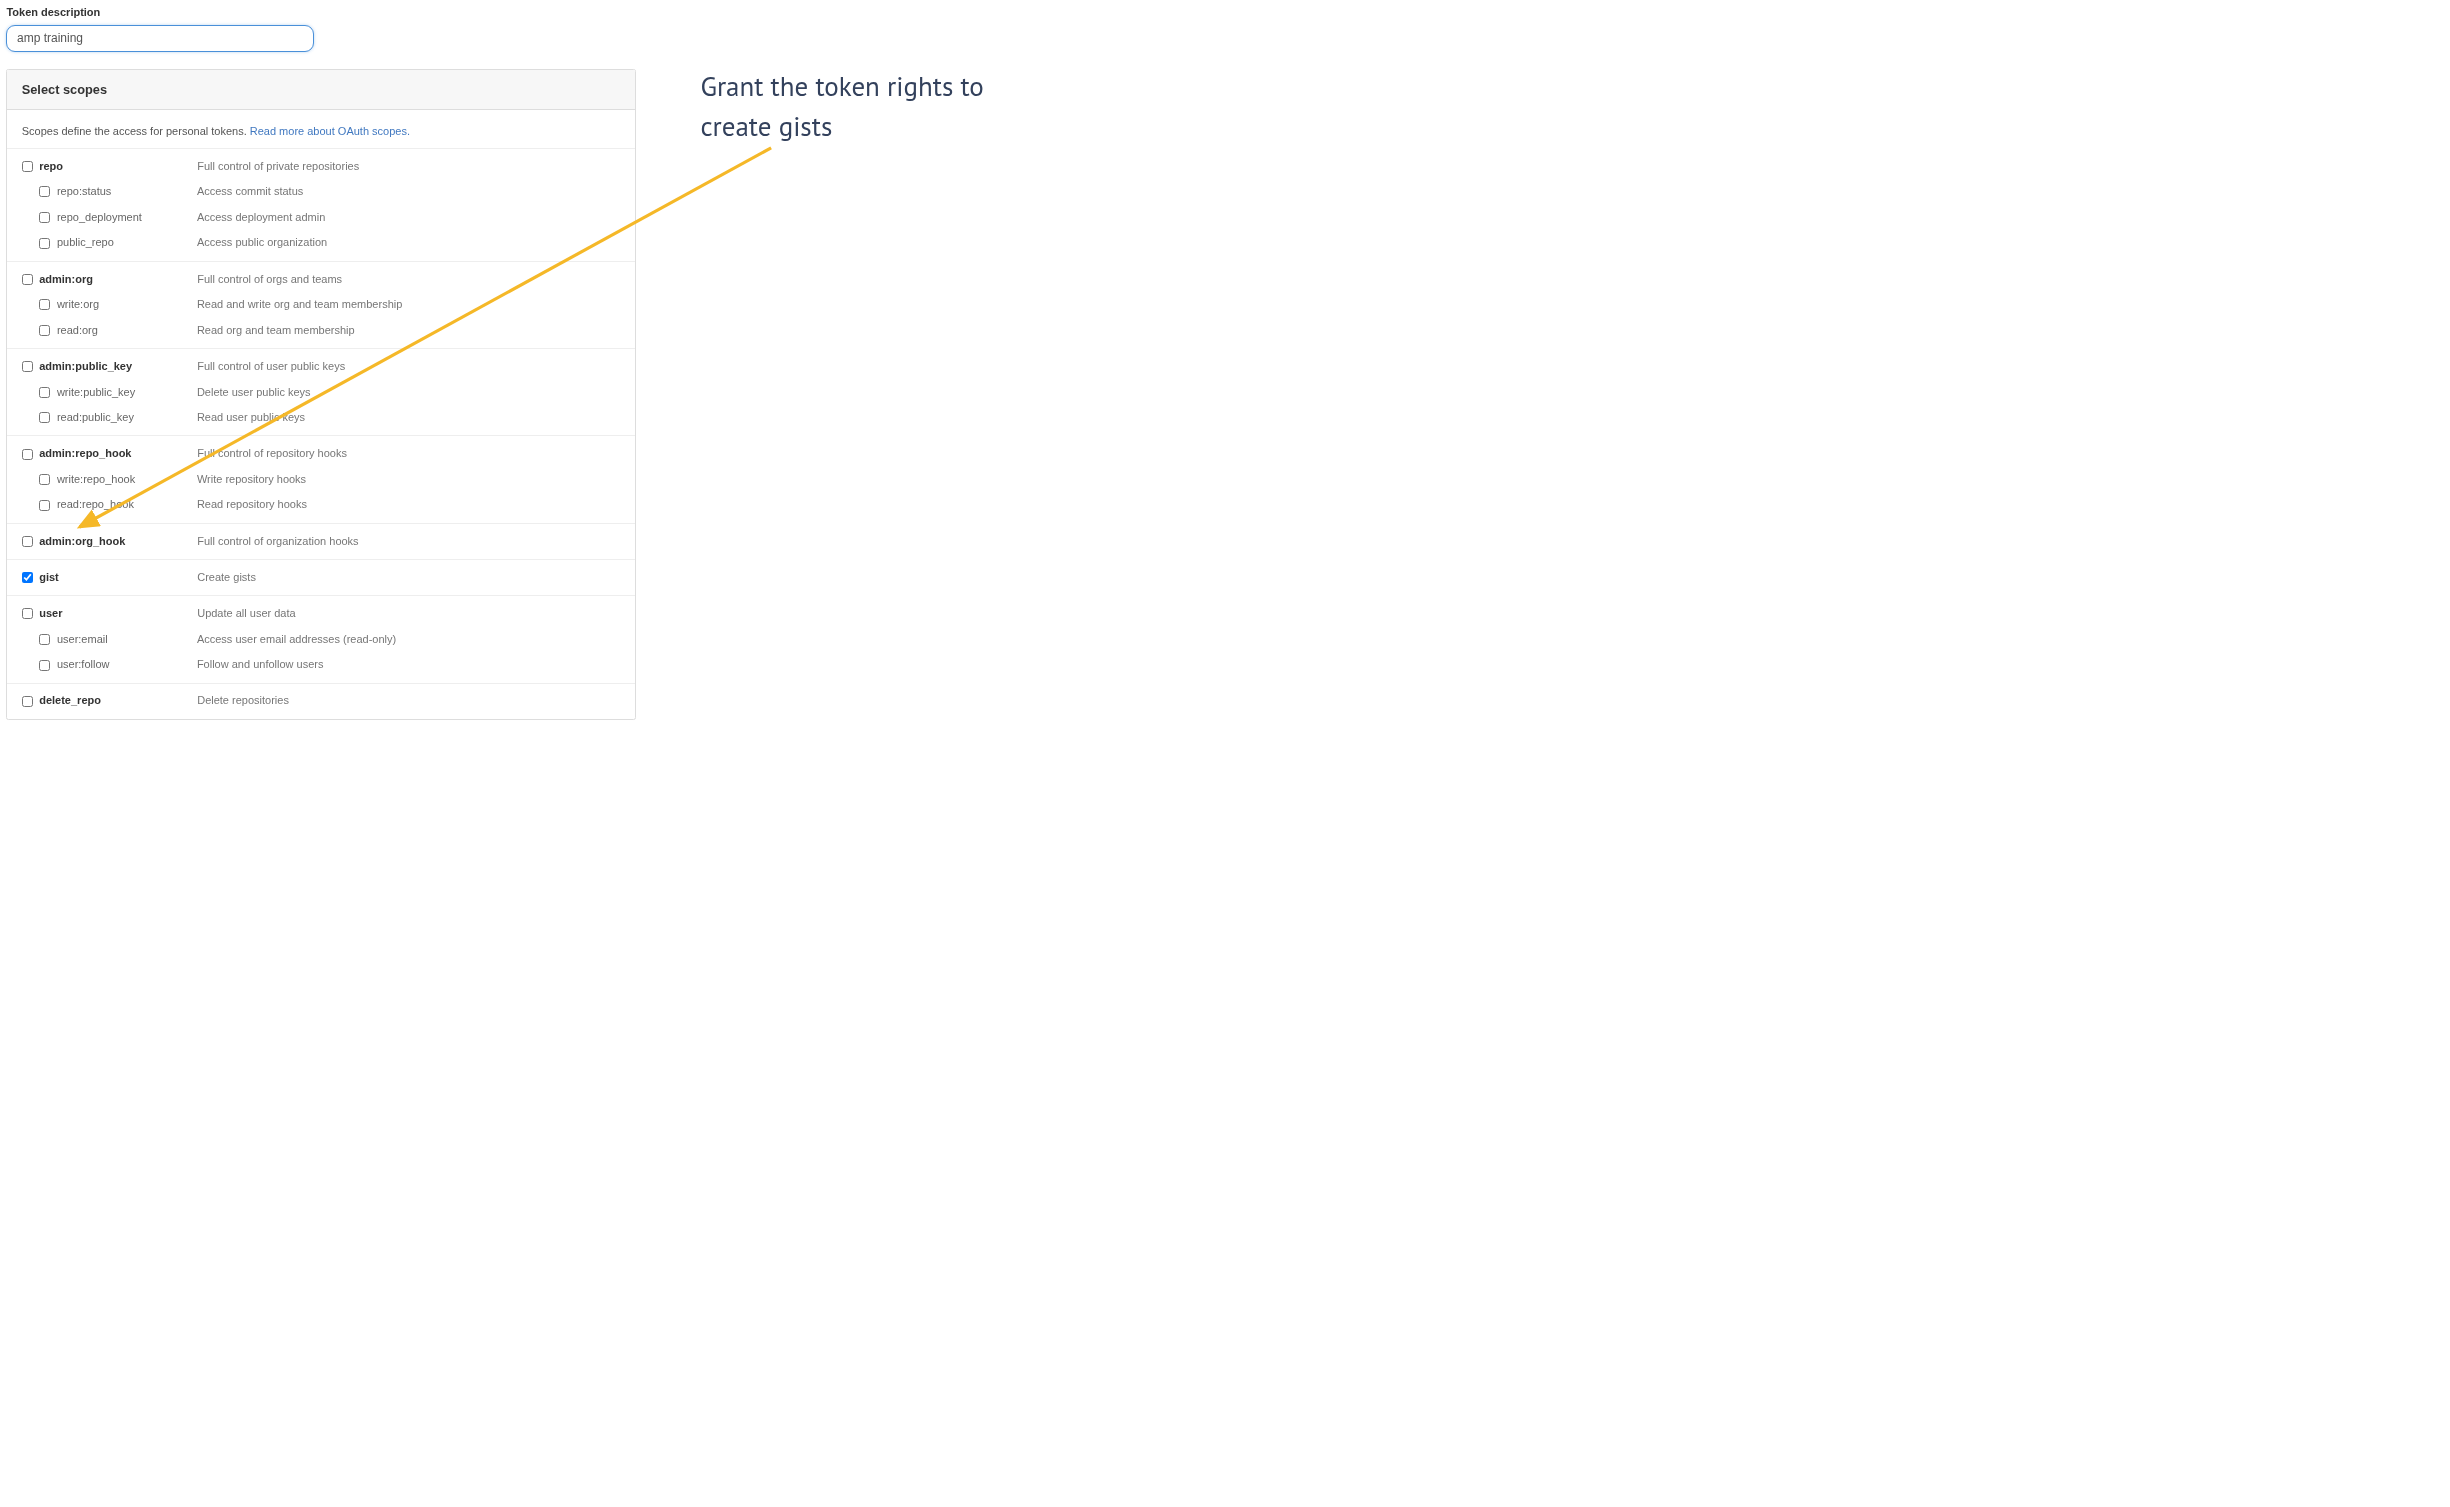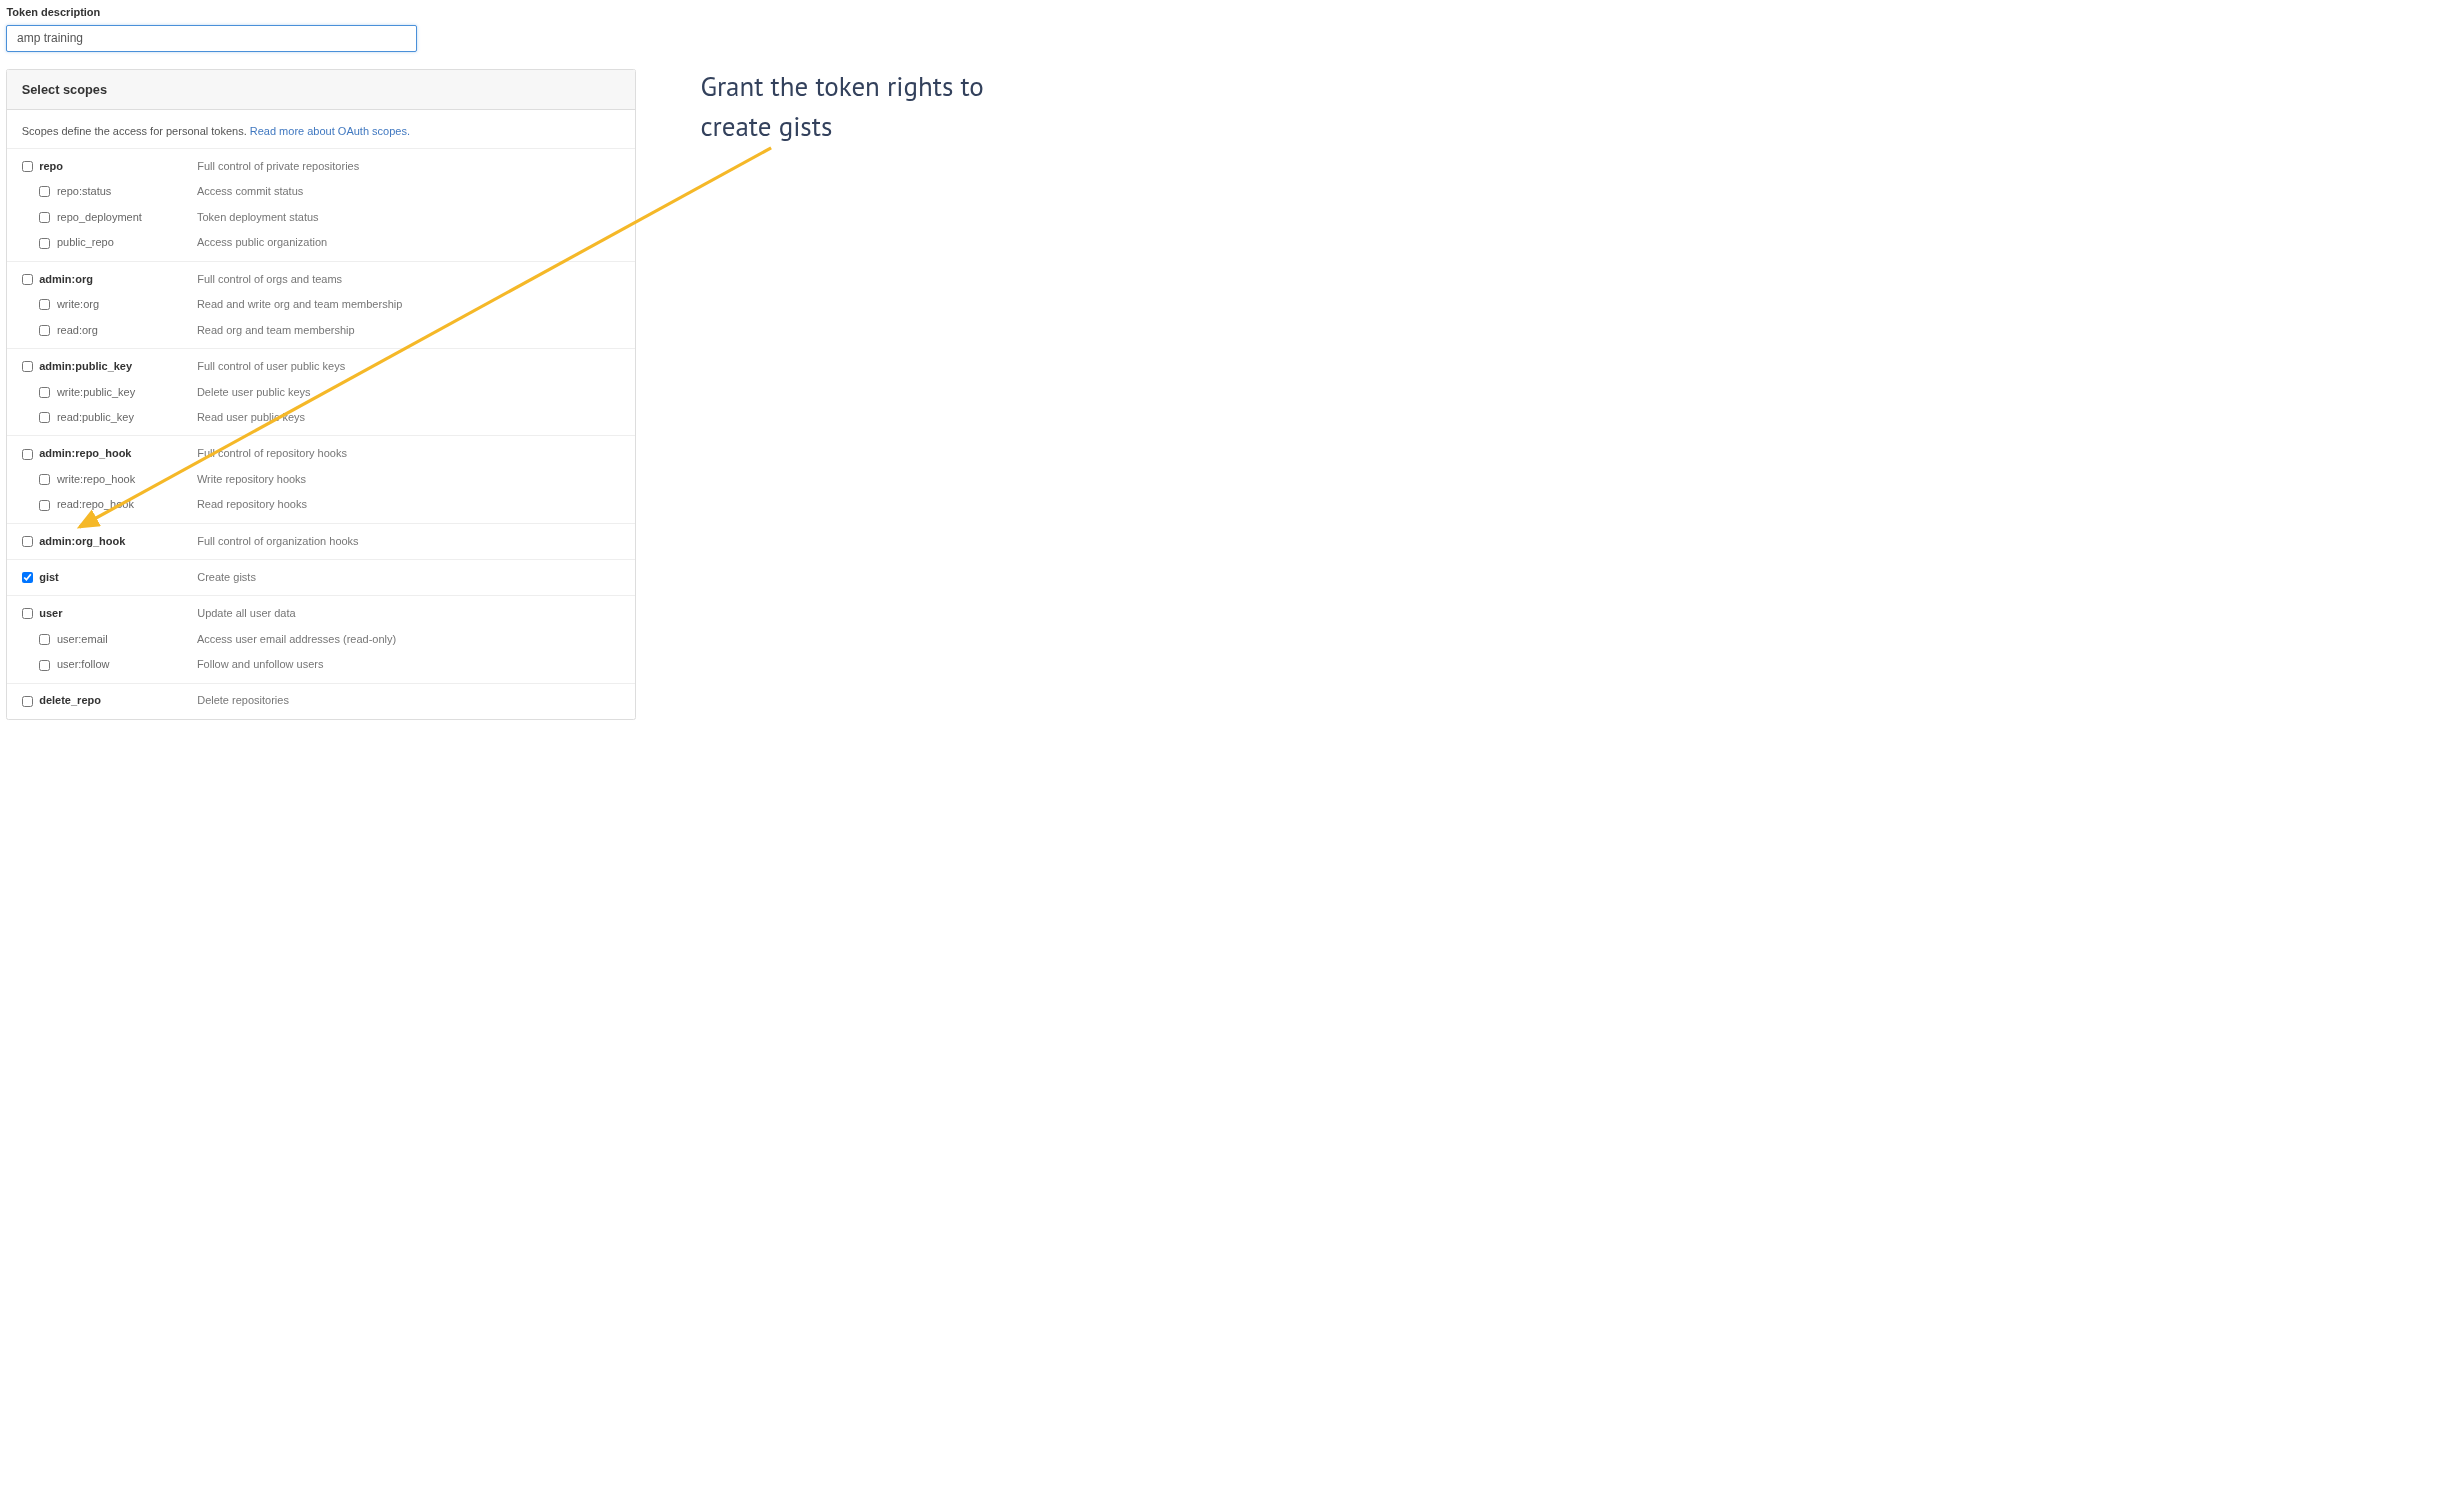--- a/index.html
+++ b/index.html
@@ -20,25 +20,25 @@
       flex-shrink: 0;
     }
     .field-label {
       font-weight: 600;
       font-size: 11px;
       margin-bottom: 6.4px;
       color: #333;
       display: block;
     }
     .token-input {
-      width: 411px;
+      width: 308px;
       padding: 5.6px 9.6px;
       font-size: 12px;
       border: 0.8px solid #4a90d9;
-      border-radius: 2px;
+      border-radius: 9px;
       outline: none;
       box-shadow: 0 0 3.2px rgba(74,144,217,0.4);
       margin-bottom: 17.5px;
       color: #555;
     }
     .scopes-panel {
       border: 0.8px solid #ddd;
       border-radius: 2.4px;
     }
     .scopes-header {
@@ -146,21 +146,21 @@
                 <input type="checkbox" style="">
               </span>
               <span class="name-col">repo:status</span>
               <span class="desc-col">Access commit status</span>
             </div>
             <div class="scope-row sub">
               <span class="check-col">
                 <input type="checkbox" style="">
               </span>
               <span class="name-col">repo_deployment</span>
-              <span class="desc-col">Token deployment status</span>
+              <span class="desc-col">Access deployment admin</span>
             </div>
             <div class="scope-row sub">
               <span class="check-col">
                 <input type="checkbox" style="">
               </span>
               <span class="name-col">public_repo</span>
               <span class="desc-col">Access public organization</span>
             </div>
           </div>
           <div class="scope-group">

